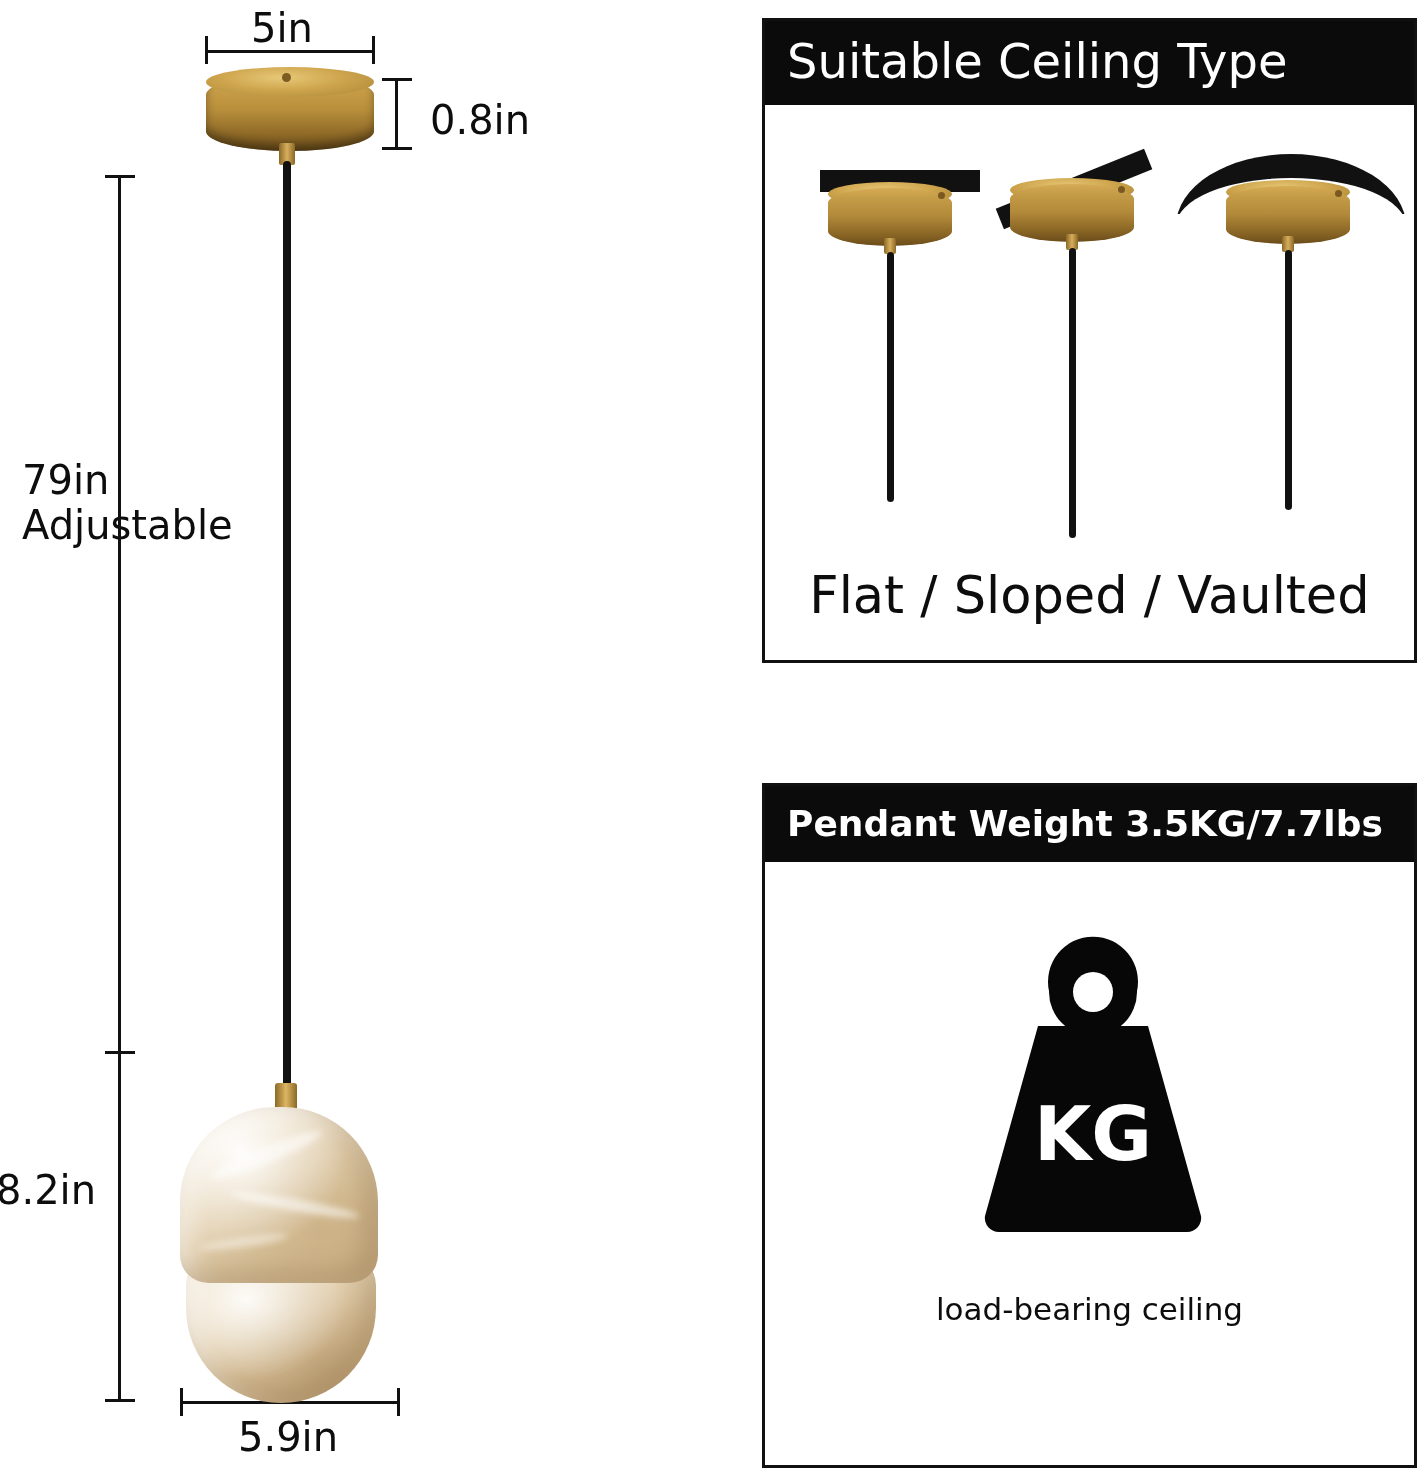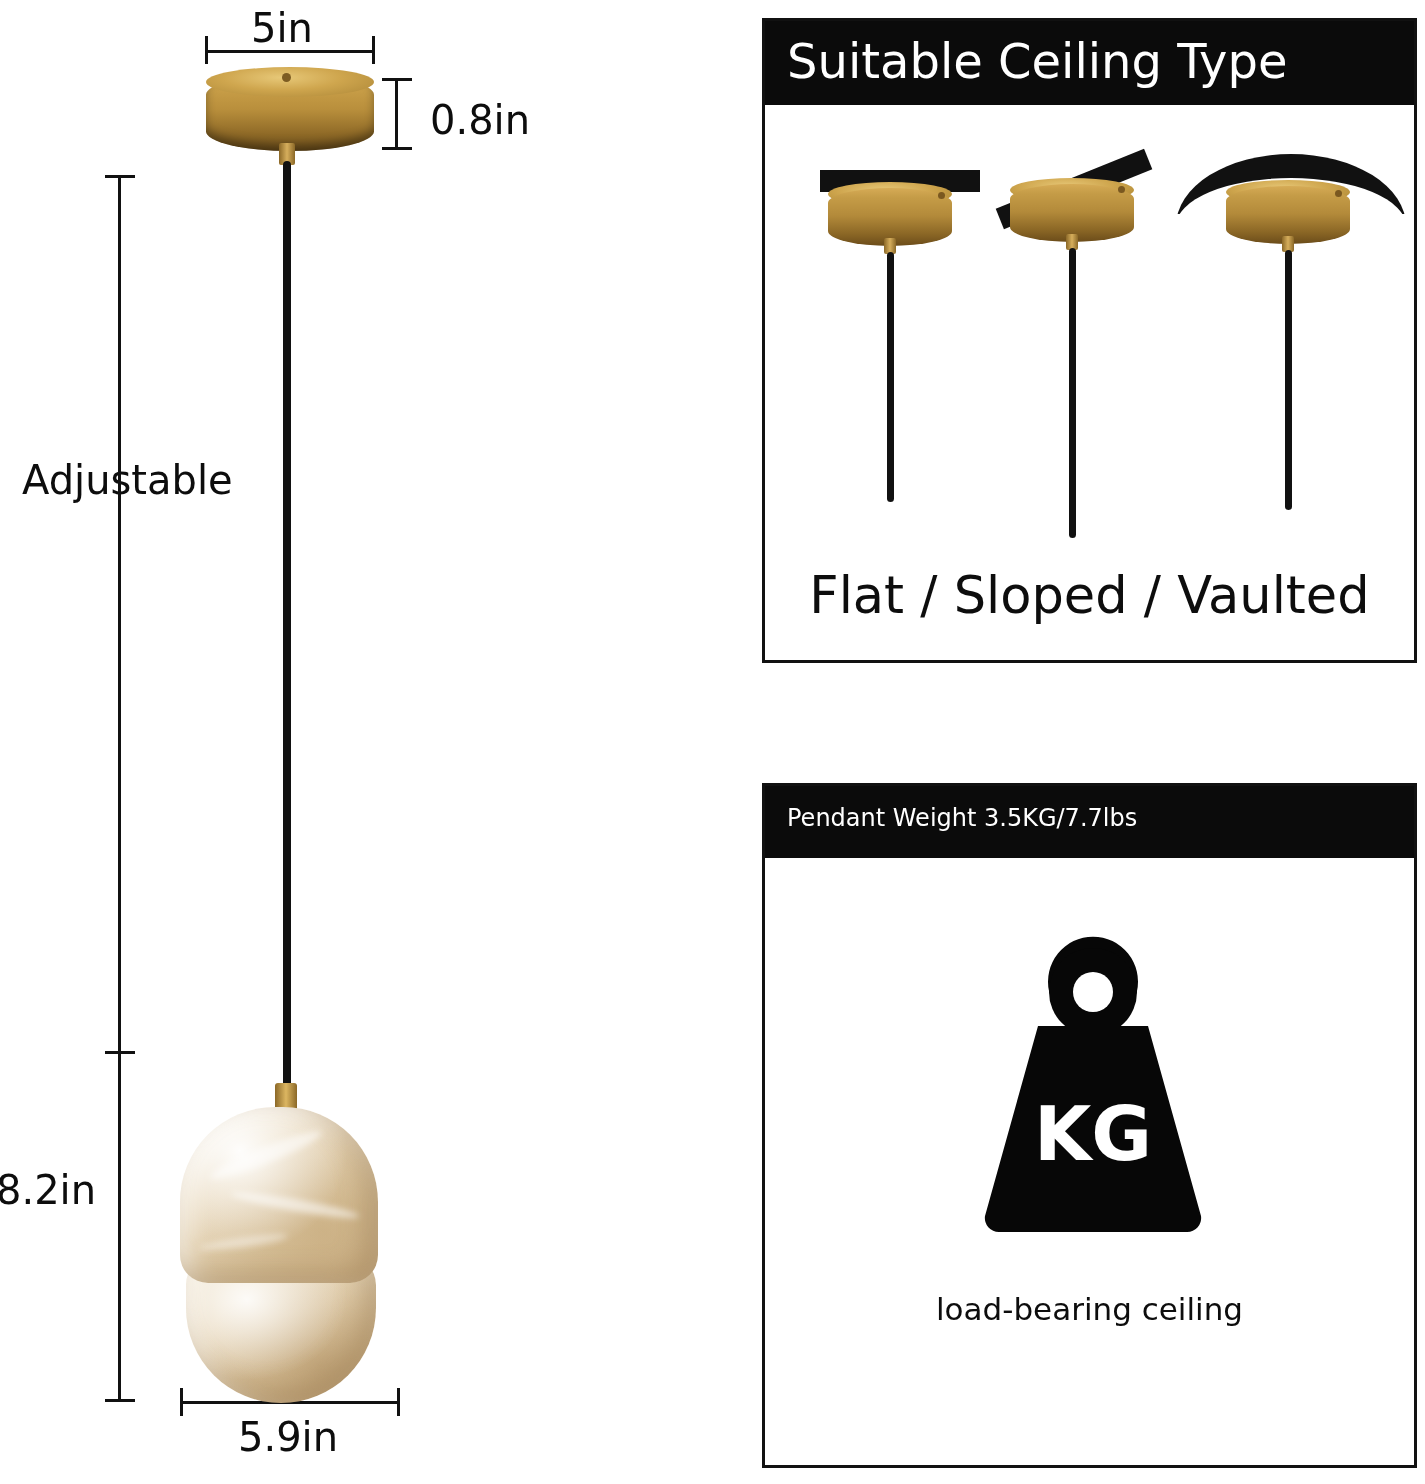--- a/index.html
+++ b/index.html
@@ -151,21 +151,21 @@
     color: #ffffff;
     font-size: 46px;
     line-height: 1;
     padding: 16px 22px 20px 22px;
     white-space: nowrap;
     box-sizing: border-box;
   }
   #panel-ceiling { left: 762px; top: 18px; width: 655px; height: 645px; }
   #panel-ceiling .panel-header { font-size: 48px; }
   #panel-weight  { left: 762px; top: 783px; width: 655px; height: 685px; }
-  #panel-weight  .panel-header { font-size: 24px; padding-top: 20px; padding-bottom: 28px;}
+  #panel-weight  .panel-header { font-size: 36px; padding-top: 20px; padding-bottom: 20px; font-weight: bold;}
 
   
   .ct-group { position: absolute; }
   .ct-disc {
     position: absolute;
     width: 124px; height: 58px;
     border-radius: 50% / 26%;
     background: linear-gradient(180deg,#d6ab56 0%,#c59c47 16%,#b38a3a 48%,#8a6625 80%,#6b4c1a 100%);
   }
   .ct-disc-top {
@@ -216,20 +216,21 @@
   <div id="canopy-screw"></div>
   <div id="canopy-nipple"></div>
   <div id="cord"></div>
 
   <div class="dim-text" id="h08-label">0.8in</div>
   <div class="dline" id="h08-line"></div>
   <div class="dline" id="h08-tick-t"></div>
   <div class="dline" id="h08-tick-b"></div>
 
   <div class="dim-text" id="h79-label">
+    <span class="nl">79in</span>
     <span class="nl">Adjustable</span>
   </div>
   <div class="dline" id="h79-line"></div>
   <div class="dline" id="h79-tick-t"></div>
   <div class="dline" id="h79-tick-m"></div>
   <div class="dline" id="h79-tick-b"></div>
 
   <div class="dim-text" id="h82-label">8.2in</div>
 
   <div id="shade-stem"></div>

